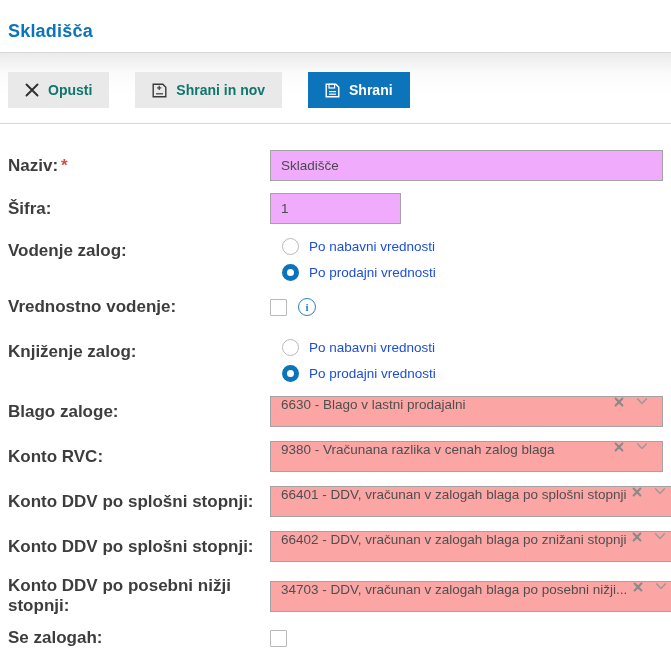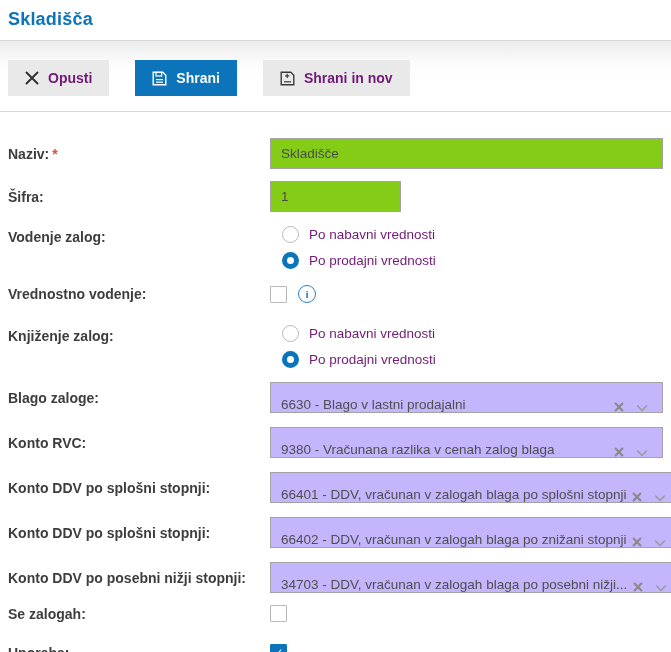--- a/index.html
+++ b/index.html
@@ -1,107 +1,107 @@
 <!DOCTYPE html>
 <html><head>
 <meta charset="utf-8">
 <style>
   * { box-sizing: border-box; margin: 0; padding: 0; }
   html, body { width: 671px; height: 652px; background: #fff; overflow: hidden; }
   body { font-family: "Liberation Sans", "DejaVu Sans", sans-serif; font-size: 13.5px; color: #333; }
 
   
-  .header { padding: 9px 8px 10px 8px; }
+  .header { padding: 21px 8px 10px 8px; }
   .page-title { color: #0b74ba; font-size: 18px; font-weight: bold; letter-spacing: 0.2px; }
 
   
   .toolbar {
     border-top: 1px solid #d8d8d8;
     border-bottom: 1px solid #d8d8d8;
     background: linear-gradient(to bottom, #ebebeb 0%, #fbfbfb 30%, #ffffff 60%);
     height: 72px;
     padding: 19px 0 0 8px;
     display: flex;
     align-items: flex-start;
   }
   .btn {
     height: 36px;
     display: inline-flex;
     align-items: center;
     gap: 9px;
     padding: 0 17px;
     background: #e9e9e9;
     border: none;
-    color: #701a75;
+    color: #0f766e;
     font-family: inherit;
     font-size: 14px;
     font-weight: 600;
     cursor: pointer;
     white-space: nowrap;
   }
   .btn + .btn { margin-left: 26px; }
   .btn.primary { background: #0b74ba; color: #fff; }
   .btn svg { display: block; }
 
   
   .form { padding: 26px 8px 0 8px; }
   .row {
     display: grid;
     grid-template-columns: 262px 1fr;
     align-items: center;
     margin-bottom: 14px;
   }
   .row.top { align-items: start; gap: 12px; }
   .row.top .lbl { padding-top: 3px; }
-  .lbl { font-weight: 700; color: #3d3d3d; font-size: 14px; }
+  .lbl { font-weight: 700; color: #3d3d3d; font-size: 17px; }
   .req { color: #e0483d; margin-left: 3px; font-weight: 700; }
 
   .text-input {
     height: 31px;
     border: 1px solid #a3a3a3;
     padding: 0 10px;
     font-family: inherit;
     font-size: 13.5px;
     color: #4a4a4a;
     width: 100%;
-    background: #84cc16;
+    background: #f0abfc;
   }
   .text-input.small { width: 131px; }
 
   
   .radio-group { display: flex; flex-direction: column; gap: 9px; }
   .radio-opt { display: flex; align-items: center; gap: 10px; cursor: pointer; }
   .radio {
     width: 17px; height: 17px; border-radius: 50%;
     border: 1px solid #b9b9b9; background: #fff; flex: 0 0 auto;
   }
   .radio.selected { border: 5px solid #0b74ba; }
-  .radio-text { color: #701a75; font-size: 13.5px; }
+  .radio-text { color: #1d4ed8; font-size: 13.5px; }
 
   
   .cb-wrap { display: flex; align-items: center; gap: 11px; }
   .checkbox {
     width: 17px; height: 17px; border: 1px solid #b9b9b9; background: #fff;
     border-radius: 1px; flex: 0 0 auto; display: flex; align-items: center; justify-content: center;
     cursor: pointer;
   }
   .checkbox.checked { background: #0b74ba; border-color: #0b74ba; }
   .checkbox .tick { color: #fff; font-size: 12px; font-weight: bold; line-height: 1; }
 
   .info-circle {
     width: 18px; height: 18px; border-radius: 50%; border: 1.5px solid #2b80c2;
     color: #2b80c2; display: flex; align-items: center; justify-content: center;
     font-size: 11px; font-weight: bold; font-family: "Liberation Serif", serif;
     cursor: pointer;
   }
 
   
   .select {
-    height: 31px; border: 1px solid #a3a3a3; background: #c4b5fd;
-    display: flex; align-items: flex-end; padding: 0 8px 0 10px; width: 100%;
+    height: 31px; border: 1px solid #a3a3a3; background: #fca5a5;
+    display: flex; align-items: flex-start; padding: 0 8px 0 10px; width: 100%;
     cursor: pointer;
   }
   .select-value {
     flex: 1 1 auto; color: #4f4f4f; font-size: 13.5px;
     white-space: nowrap; overflow: hidden; min-width: 0;
   }
   .select .icon-btn { flex: 0 0 auto; display: flex; align-items: center; justify-content: center; padding: 0 6px; cursor: pointer; }
 </style>
 </head>
 <body>
@@ -111,43 +111,43 @@
 </div>
 
 <div class="toolbar">
   <button class="btn">
     <span>
       <svg width="14" height="14" viewBox="0 0 14 14">
           <path d="M1.5 1.5 L12.5 12.5 M12.5 1.5 L1.5 12.5" stroke="#2f2f2f" stroke-width="1.9" stroke-linecap="round" fill="none"></path>
         </svg>
     </span>
     <span>Opusti</span>
+  </button>
+  <button class="btn">
+    <span>
+      <svg width="15" height="15" viewBox="0 0 15 15" fill="none">
+        <path d="M1.2 1.2 H10.8 L13.8 4.2 V13.8 H1.2 Z" stroke="#3a3a3a" stroke-width="1.4"></path>
+        <line x1="7.2" y1="2.8" x2="7.2" y2="7" stroke="#3a3a3a" stroke-width="1.2"></line>
+        <line x1="5.1" y1="4.9" x2="9.3" y2="4.9" stroke="#3a3a3a" stroke-width="1.2"></line>
+        <line x1="4" y1="10.8" x2="11" y2="10.8" stroke="#3a3a3a" stroke-width="1.2"></line>
+      </svg>
+    </span>
+    <span>Shrani in nov</span>
   </button>
   <button class="btn primary">
     <span>
       <svg width="15" height="15" viewBox="0 0 15 15" fill="none">
         <path d="M1.2 1.2 H10.8 L13.8 4.2 V13.8 H1.2 Z" stroke="#fff" stroke-width="1.4"></path>
         <rect x="4" y="1.4" width="5.6" height="3.6" stroke="#fff" stroke-width="1.2"></rect>
         <line x1="4" y1="8.6" x2="11" y2="8.6" stroke="#fff" stroke-width="1.2"></line>
         <line x1="4" y1="11.2" x2="11" y2="11.2" stroke="#fff" stroke-width="1.2"></line>
       </svg>
     </span>
     <span>Shrani</span>
   </button>
-  <button class="btn">
-    <span>
-      <svg width="15" height="15" viewBox="0 0 15 15" fill="none">
-        <path d="M1.2 1.2 H10.8 L13.8 4.2 V13.8 H1.2 Z" stroke="#3a3a3a" stroke-width="1.4"></path>
-        <line x1="7.2" y1="2.8" x2="7.2" y2="7" stroke="#3a3a3a" stroke-width="1.2"></line>
-        <line x1="5.1" y1="4.9" x2="9.3" y2="4.9" stroke="#3a3a3a" stroke-width="1.2"></line>
-        <line x1="4" y1="10.8" x2="11" y2="10.8" stroke="#3a3a3a" stroke-width="1.2"></line>
-      </svg>
-    </span>
-    <span>Shrani in nov</span>
-  </button>
 </div>
 
 <div class="form">
 
   <div class="row" style="margin-bottom:12px">
     <div class="lbl"><span>Naziv:</span><span class="req">*</span></div>
     <input class="text-input" type="text" value="Skladišče" style="">
   </div>
 
   <div class="row">

